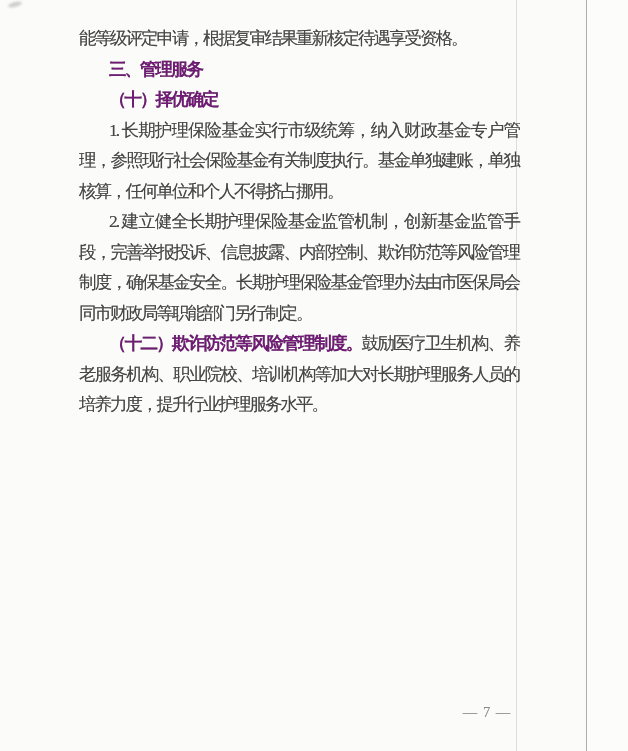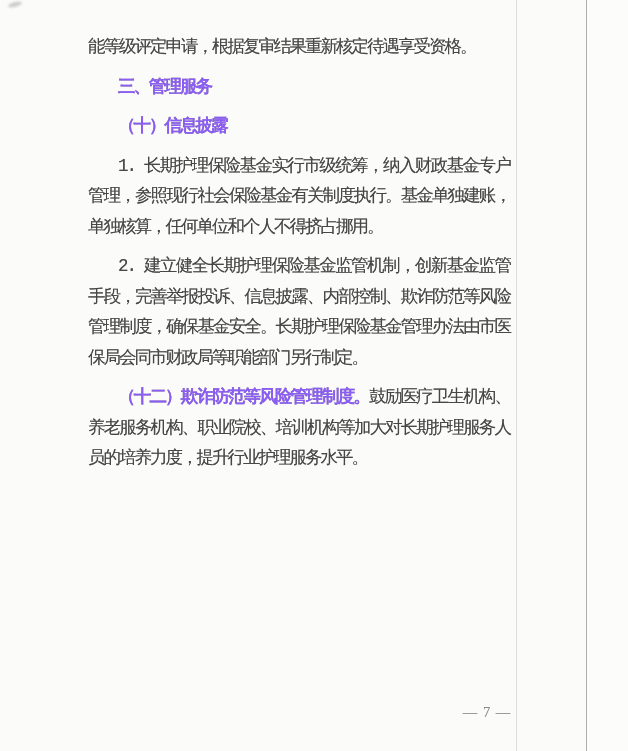--- a/index.html
+++ b/index.html
@@ -65,30 +65,29 @@
     width: 440px;
     color: #474747;
     font-size: 17.5px;
     line-height: 30.5px;
     letter-spacing: -2px;
     text-align: justify;
     text-justify: inter-ideograph;
     text-shadow: 0 0 0.6px rgba(71, 71, 71, 0.55);
   }
   .doc-content p {
-    margin: 9px;
+    margin: 0;
     padding: 0;
-    font-family: Liberation Mono, monospace;
   }
   p.indent {
     text-indent: 30px;
   }
   .bold-run {
     font-weight: bold;
-    color: #8b5cf6;
+    color: #701a75;
   }
   .page-number {
     position: absolute;
     left: 452px;
     top: 704px;
     width: 70px;
     text-align: center;
     font-size: 14.5px;
     letter-spacing: 1px;
     color: #8b8b8b;
@@ -109,21 +108,21 @@
 
     <p>
       <span>能等级评定申请，根据复审结果重新核定待遇享受资格。</span>
     </p>
 
     <p class="indent">
       <span class="bold-run">三、管理服务</span>
     </p>
 
     <p class="indent">
-      <span class="bold-run">（十）信息披露</span>
+      <span class="bold-run">（十）择优确定</span>
     </p>
 
     <p class="indent">
       <span>1. 长期护理保险基金实行市级统筹，纳入财政基金专户管理，参照现行社会保险基金有关制度执行。基金单独建账，单独核算，任何单位和个人不得挤占挪用。</span>
     </p>
 
     <p class="indent">
       <span>2. 建立健全长期护理保险基金监管机制，创新基金监管手段，完善举报投诉、信息披露、内部控制、欺诈防范等风险管理制度，确保基金安全。长期护理保险基金管理办法由市医保局会同市财政局等职能部门另行制定。</span>
     </p>
 

